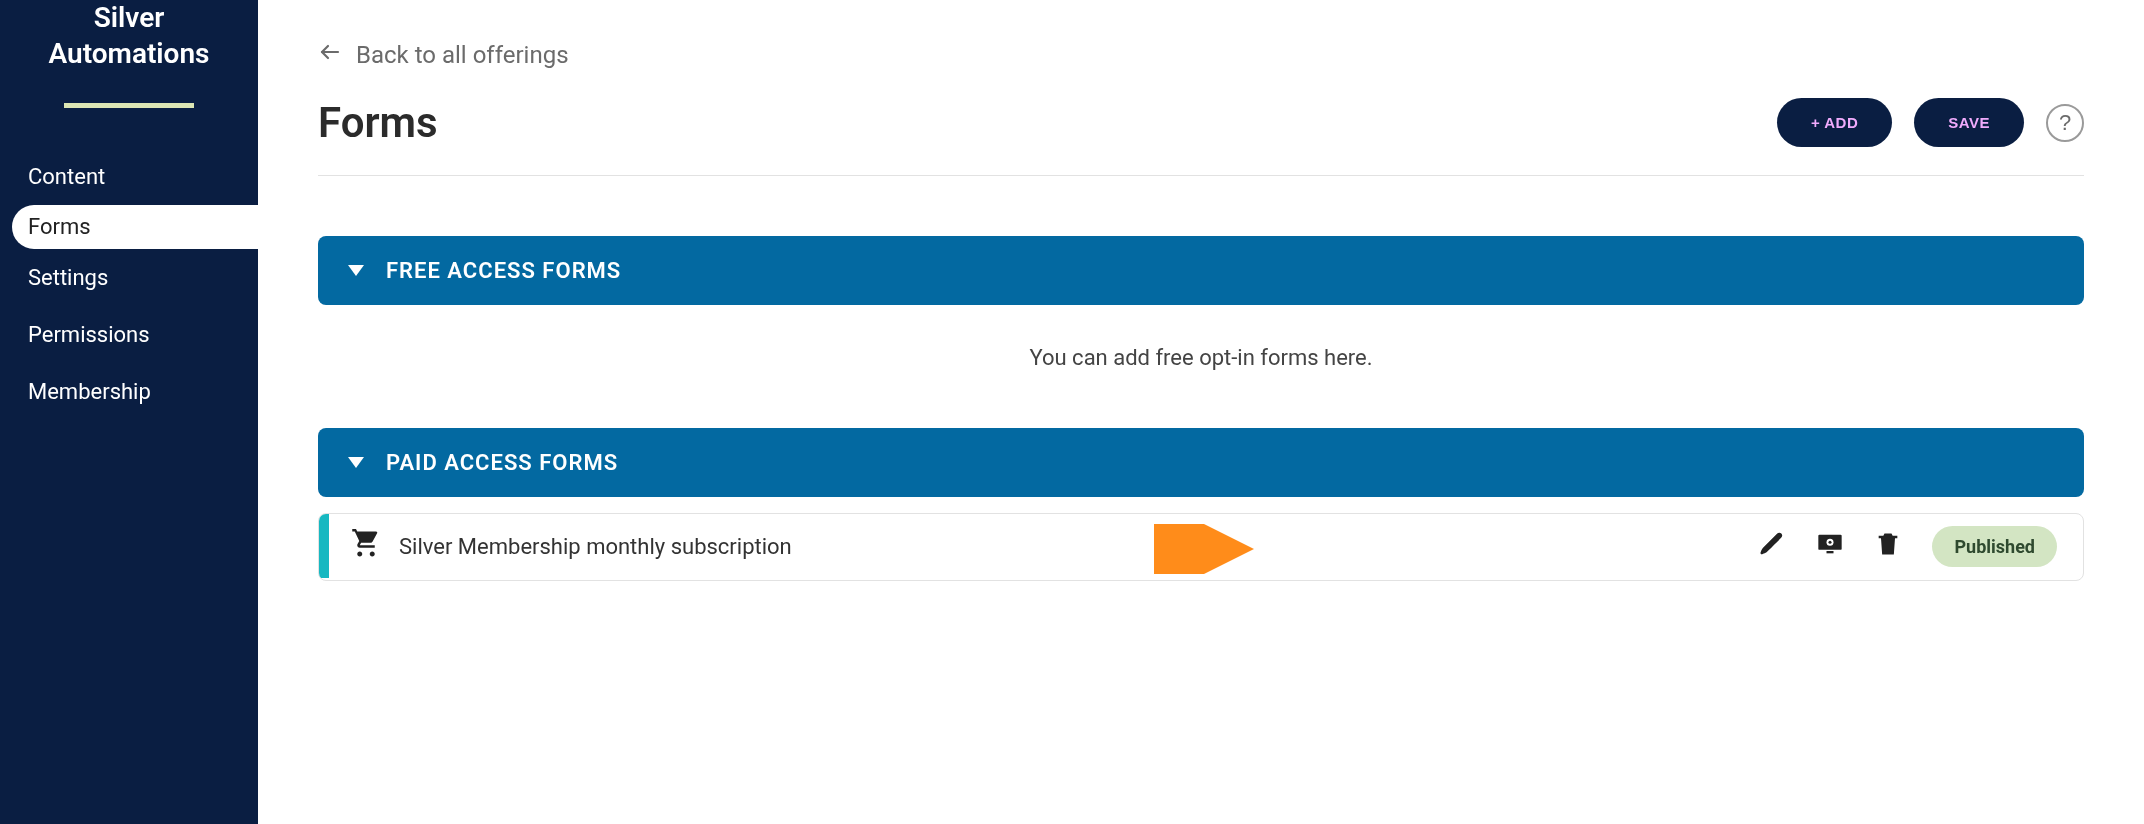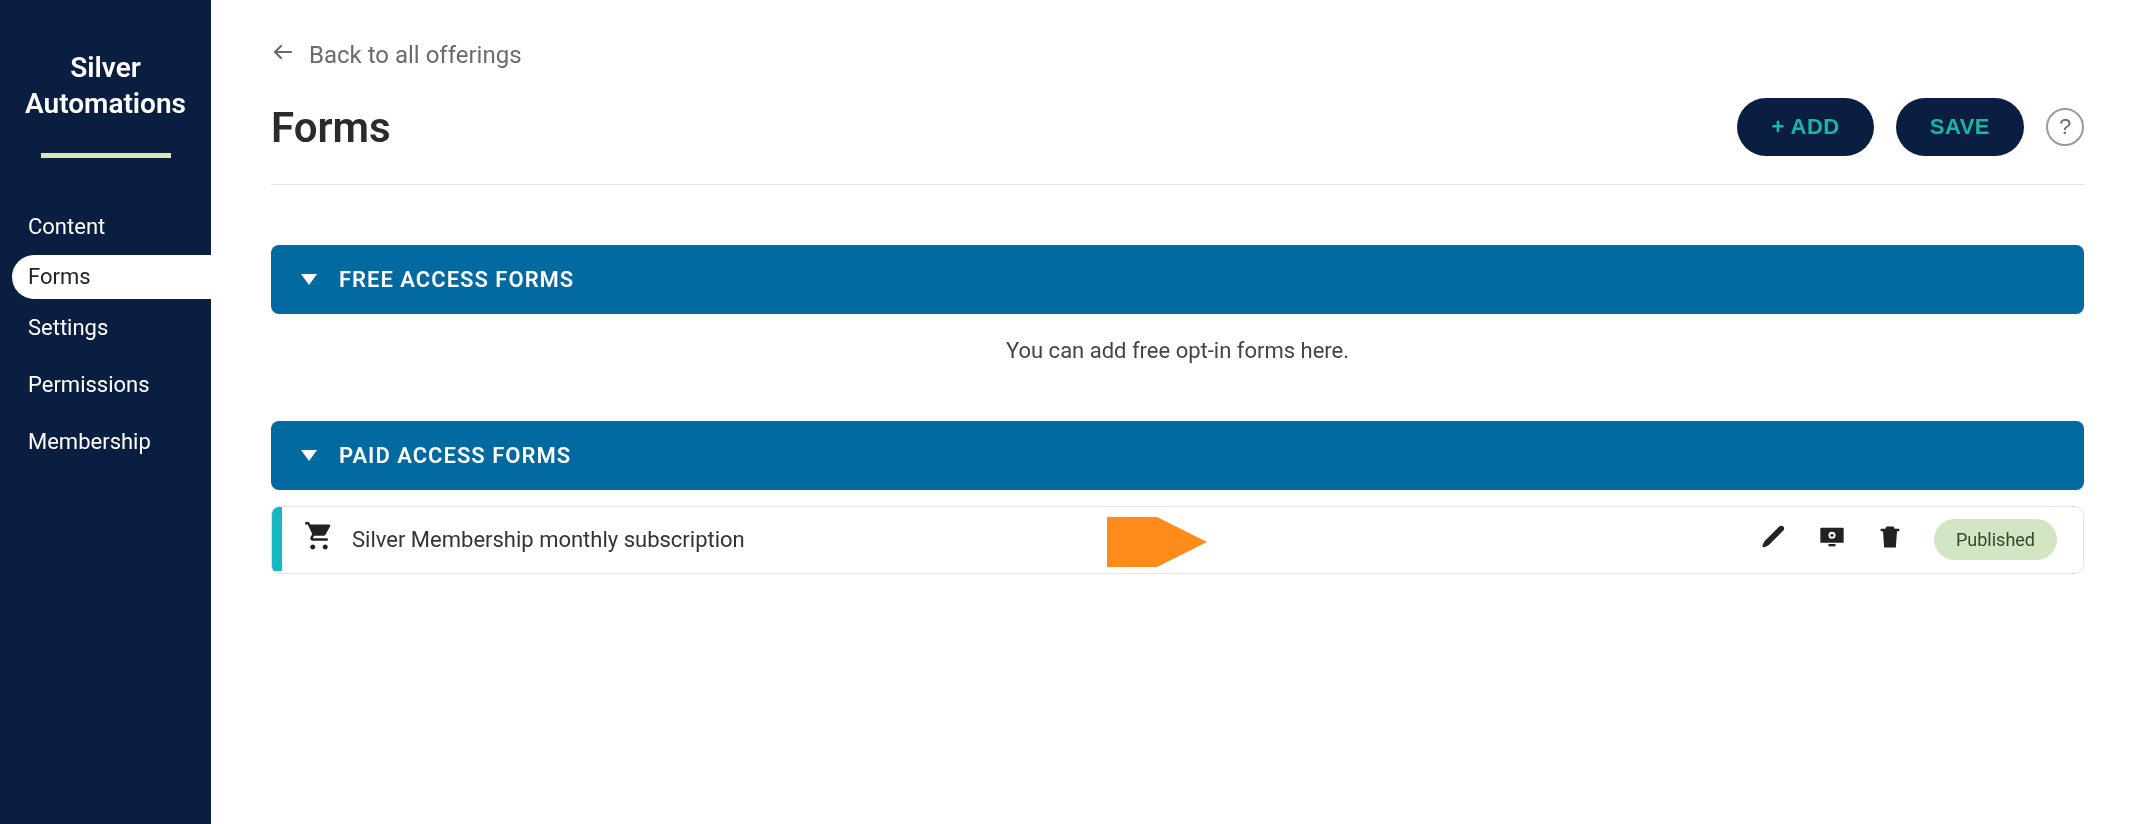--- a/index.html
+++ b/index.html
@@ -1,26 +1,25 @@
 <!DOCTYPE html>
 <html><head>
 <meta charset="utf-8">
 <style>
   * { box-sizing: border-box; margin: 0; padding: 0; }
   html, body { width: 2144px; height: 824px; font-family: -apple-system, BlinkMacSystemFont, "Segoe UI", Roboto, Arial, sans-serif; }
   body { display: flex; background: #fff; color: #222; }
 
   
   .sidebar {
-    width: 211px;
+    width: 258px;
     background: #0a1e42;
     color: #fff;
     display: flex;
     flex-direction: column;
-    padding-top: 50px;
   }
   .sidebar-title {
     text-align: center;
     font-size: 28px;
     font-weight: 600;
     line-height: 1.3;
     padding: 0 20px 20px;
   }
   .sidebar-underline {
     width: 130px;
@@ -80,24 +79,24 @@
     font-weight: 600;
     color: #2b2b2b;
   }
   .header-actions {
     display: flex;
     align-items: center;
     gap: 22px;
   }
   .pill-btn {
     background: #0a1e42;
-    color: #14b8a6;
+    color: #f0abfc;
     border: none;
     border-radius: 999px;
-    font-size: 22px;
+    font-size: 15px;
     font-weight: 600;
     padding: 16px 34px;
     cursor: pointer;
     letter-spacing: 0.5px;
     text-align: center;
   }
   .help-btn {
     width: 38px;
     height: 38px;
     border-radius: 50%;
@@ -130,21 +129,21 @@
     width: 0;
     height: 0;
     border-left: 8px solid transparent;
     border-right: 8px solid transparent;
     border-top: 11px solid #fff;
   }
   .empty-state {
     text-align: center;
     font-size: 22px;
     color: #444;
-    padding: 24px 0 58px;
+    padding: 40px 0 58px;
   }
 
   
   .form-row {
     display: flex;
     align-items: center;
     border: 1px solid #e2e2e2;
     border-radius: 8px;
     margin-top: 16px;
     padding: 0 26px 2px 0;
@@ -174,21 +173,21 @@
     margin-right: 30px;
   }
   .row-actions .ico { cursor: pointer; color: #222; }
   .row-actions .ico svg { width: 28px; height: 28px; }
   .status-badge {
     background: #d3e5c3;
     color: #2f4a2f;
     font-size: 18px;
     padding: 10px 22px;
     border-radius: 999px;
-    font-weight: 400;
+    font-weight: 700;
   }
 
   
   .annotation-arrow {
     position: absolute;
     pointer-events: none;
   }
 </style>
 </head>
 <body>

